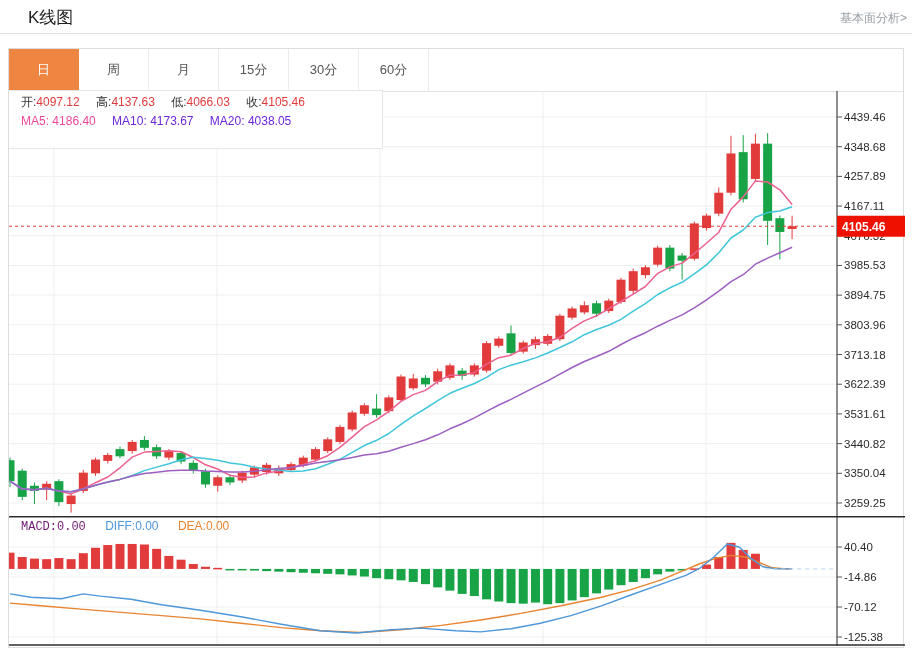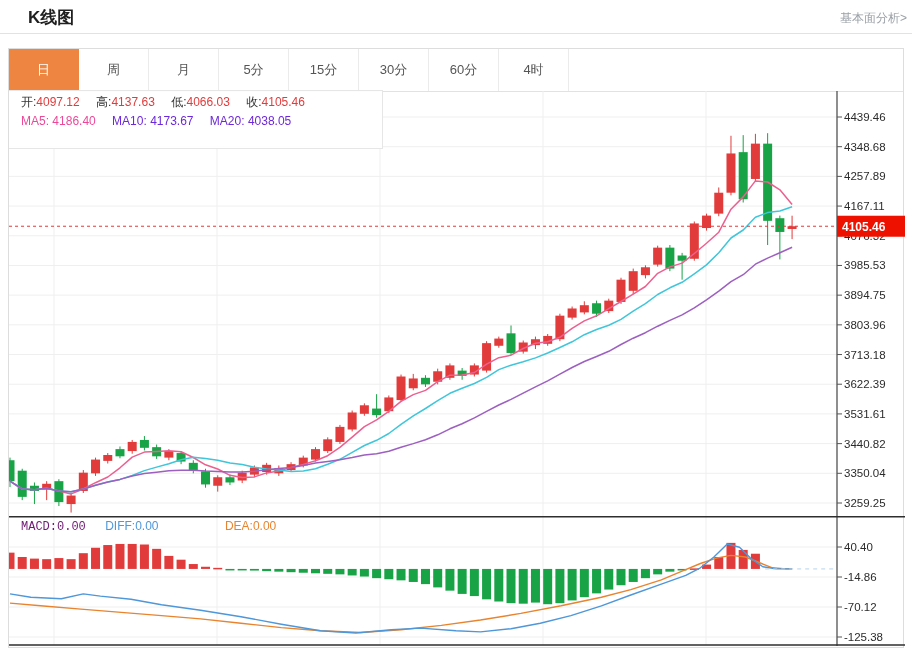--- a/index.html
+++ b/index.html
@@ -1,57 +1,55 @@
 <!DOCTYPE html>
 <html><head>
 <meta charset="utf-8">
 <style>
   html,body{margin:0;padding:0;background:#fff;}
   body{position:relative;width:912px;height:650px;overflow:hidden;
        font-family:"Liberation Sans","DejaVu Sans",sans-serif;color:#333;}
-  .title{position:absolute;left:28px;top:6px;font-size:17px;font-weight:bold;color:#1f1f1f;}
+  .title{position:absolute;left:28px;top:6px;font-size:17px;font-weight:normal;color:#1f1f1f;}
   .link{position:absolute;right:5px;top:10px;font-size:12px;color:#9aa0a6;cursor:pointer;}
   .topline{position:absolute;left:0;top:33px;width:912px;border-top:1px solid #e2e2e2;}
   .panel{position:absolute;left:8px;top:48px;width:896px;height:600px;
          box-sizing:border-box;border:1px solid #ddd;background:#fff;}
   .tabs{display:flex;height:42px;border-bottom:1px solid #e2e2e2;background:#fff;}
   .tab{width:70px;box-sizing:border-box;border-right:1px solid #ebebeb;display:flex;
        align-items:center;justify-content:center;font-size:13px;color:#555;cursor:pointer;}
   .tab.active{background:#ee8540;color:#fff;border-color:#ee8540;}
   .info{position:absolute;left:0;top:41px;width:374px;box-sizing:border-box;z-index:5;
         border:1px solid #e6e6e6;border-left:none;background:rgba(255,255,255,.93);
         padding:2px 0 17px 12px;font-size:12px;line-height:19px;white-space:nowrap;}
   .info .pair{margin-right:13px;}
   .lab{color:#333;}
   .v-red{color:#e23b3b;}
   .ma5{color:#ec4899;margin-top:28px;} .ma10{color:#6d28d9;} .ma20{color:#6d28d9;}
   .macd-hdr{position:absolute;left:0;top:470px;z-index:5;padding-left:12px;font-size:12px;white-space:nowrap;}
   .macd-hdr .pair{margin-right:16px;}
-  .m-macd{color:#701a75;font-family:Liberation Mono, monospace;} .m-diff{color:#4e97d9;} .m-dea{color:#e8842f;margin-left:47px;}
+  .m-macd{color:#701a75;font-family:Liberation Mono, monospace;} .m-diff{color:#4e97d9;} .m-dea{color:#e8842f;}
   #main-svg{position:absolute;left:0;top:42px;}
   #macd-svg{position:absolute;left:0;top:467px;}
   svg text{font-family:"Liberation Sans","DejaVu Sans",sans-serif;}
 </style>
 </head>
 <body>
 
 <div class="title">K线图</div>
 <div class="link">基本面分析&gt;</div>
 <div class="topline"></div>
 
 <div class="panel">
   <div class="tabs">
     <div class="tab active">日</div>
     <div class="tab">周</div>
     <div class="tab">月</div>
-    <div class="tab">5分</div>
     <div class="tab">15分</div>
     <div class="tab">30分</div>
     <div class="tab">60分</div>
-    <div class="tab">4时</div>
   </div>
 
   <div class="info">
     <div>
       <span class="pair"><span class="lab">开:</span><span class="v-red">4097.12</span></span>
       <span class="pair"><span class="lab">高:</span><span class="v-red">4137.63</span></span>
       <span class="pair"><span class="lab">低:</span><span class="v-red">4066.03</span></span>
       <span class="pair"><span class="lab">收:</span><span class="v-red">4105.46</span></span>
     </div>
     <div>

